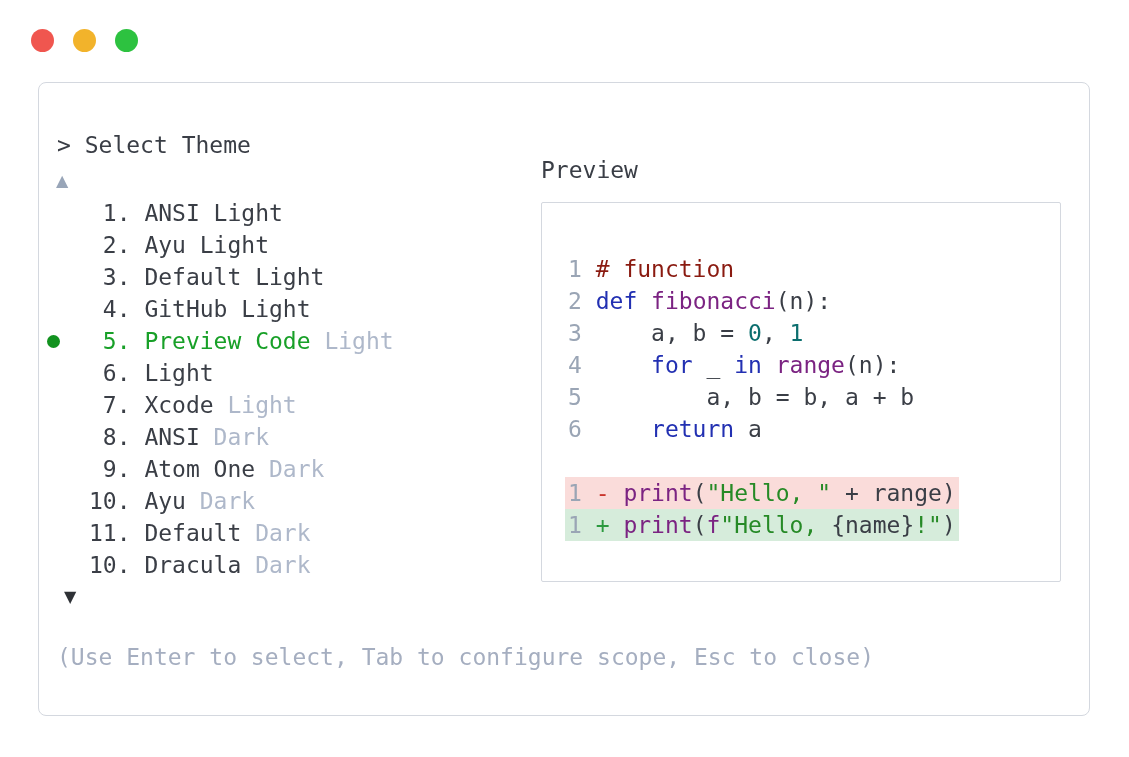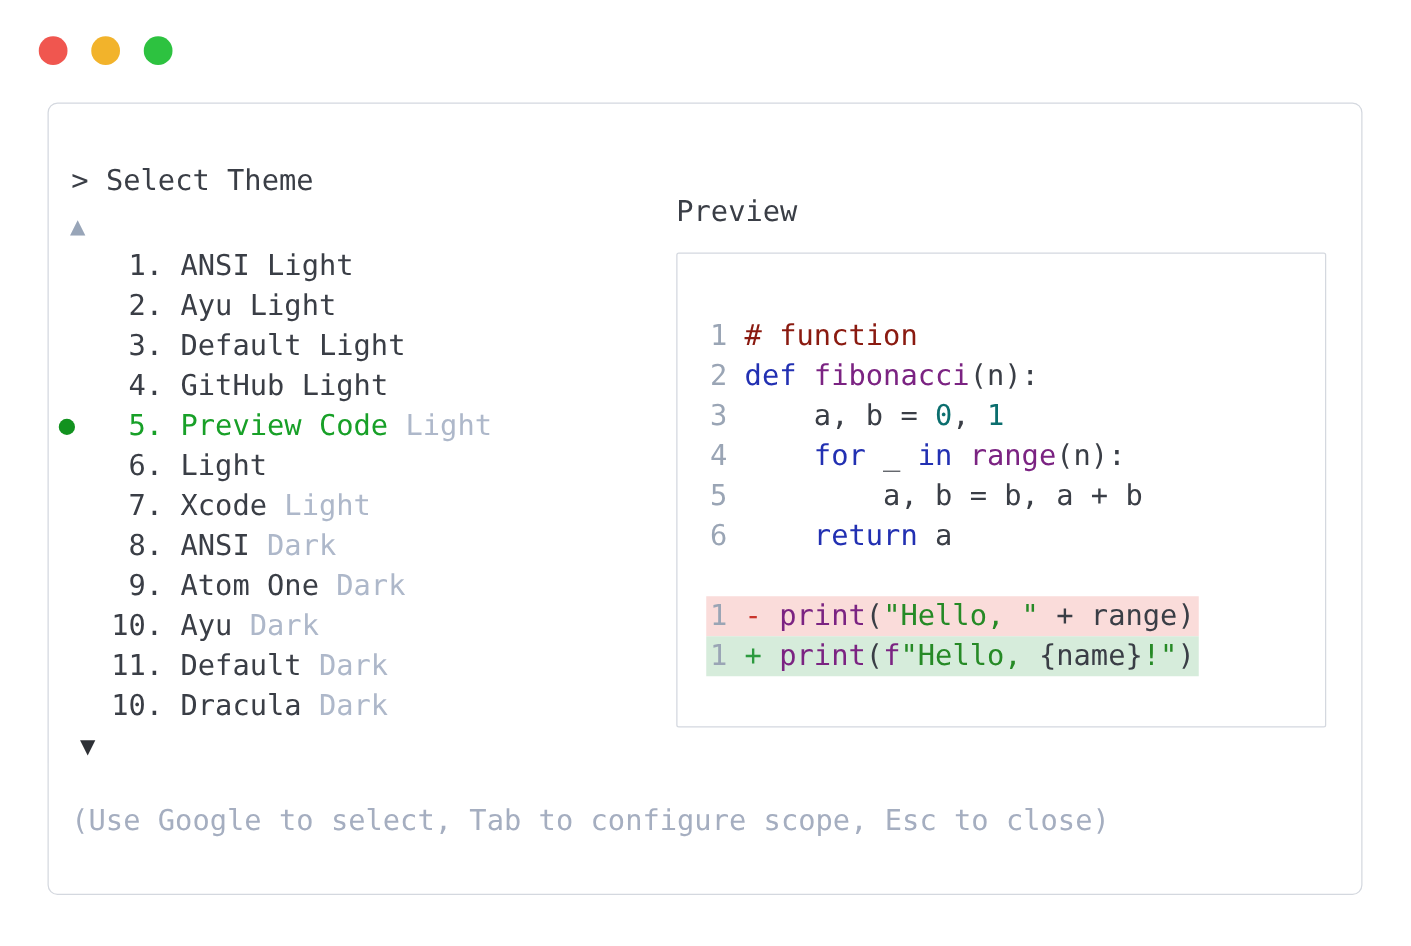--- a/index.html
+++ b/index.html
@@ -93,14 +93,14 @@
             <div class="code-line"><span class="line-inner"><span class="ln">4</span><span class="tok-plain">    </span><span class="tok-keyword">for</span><span class="tok-plain"> _ </span><span class="tok-keyword">in</span><span class="tok-plain"> </span><span class="tok-func">range</span><span class="tok-plain">(n):</span></span></div>
             <div class="code-line"><span class="line-inner"><span class="ln">5</span><span class="tok-plain">        a, b = b, a + b</span></span></div>
             <div class="code-line"><span class="line-inner"><span class="ln">6</span><span class="tok-plain">    </span><span class="tok-keyword">return</span><span class="tok-plain"> a</span></span></div>
             <div class="code-line"><span class="line-inner"><span class="ln"></span></span></div>
             <div class="code-line"><span class="line-inner hl-del"><span class="ln">1</span><span class="tok-del-marker">- </span><span class="tok-func">print</span><span class="tok-plain">(</span><span class="tok-string">"Hello, "</span><span class="tok-plain"> + range)</span></span></div>
             <div class="code-line"><span class="line-inner hl-add"><span class="ln">1</span><span class="tok-add-marker">+ </span><span class="tok-func">print</span><span class="tok-plain">(</span><span class="tok-func">f</span><span class="tok-string">"Hello, </span><span class="tok-plain">{name}</span><span class="tok-string">!"</span><span class="tok-plain">)</span></span></div>
           </div>
       </div>
     </div>
   </div>
-  <div class="hint">(Use Google to select, Tab to configure scope, Esc to close)</div>
+  <div class="hint">(Use Enter to select, Tab to configure scope, Esc to close)</div>
 </div>
 
 </body></html>

